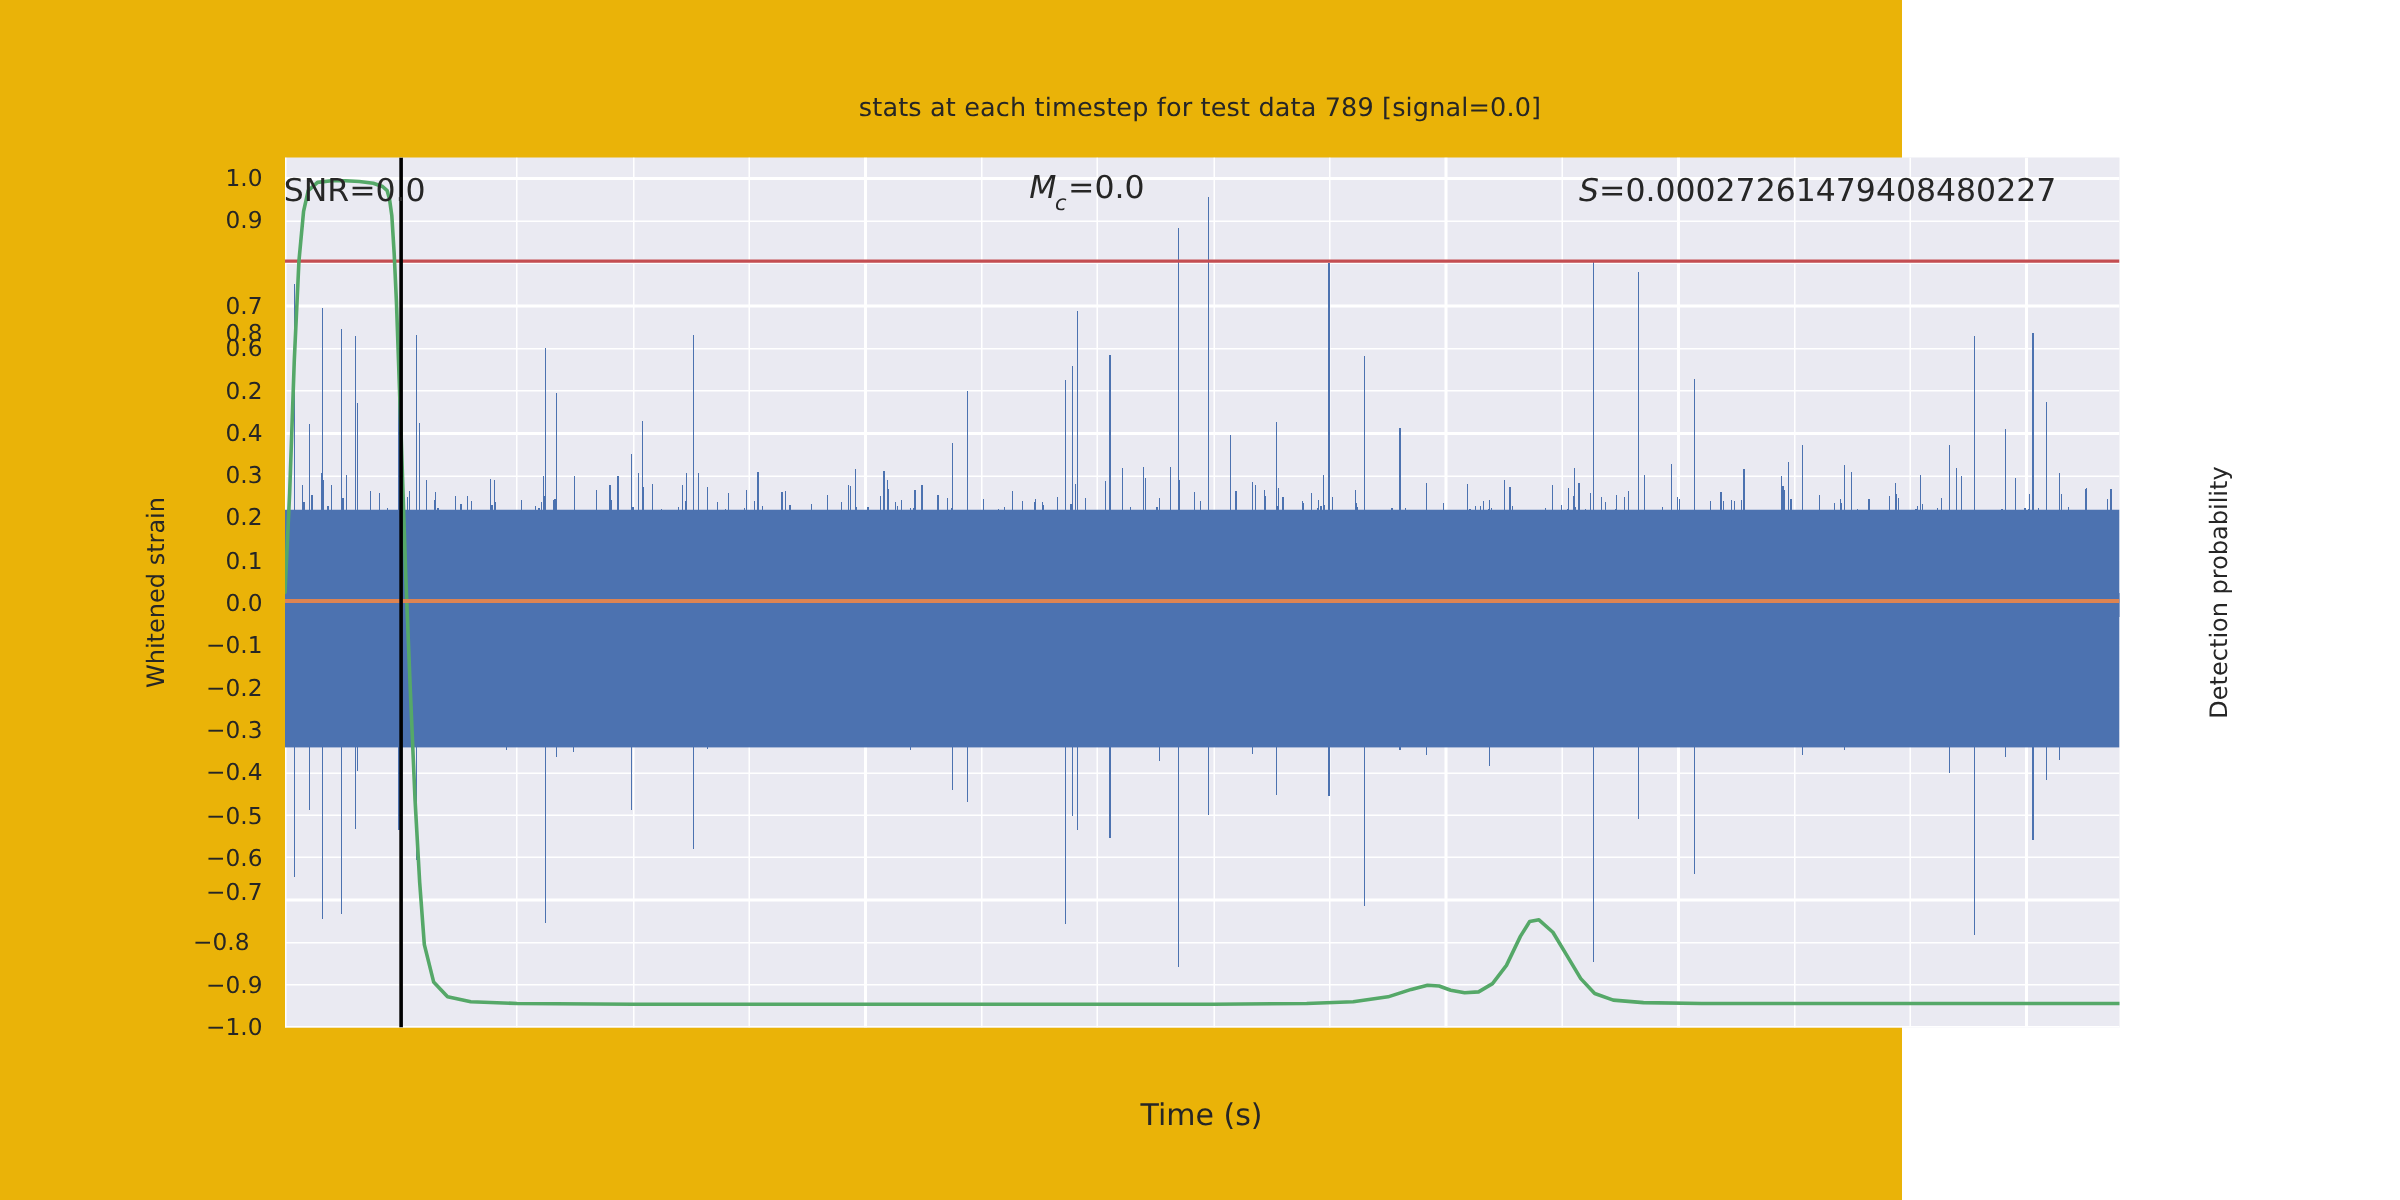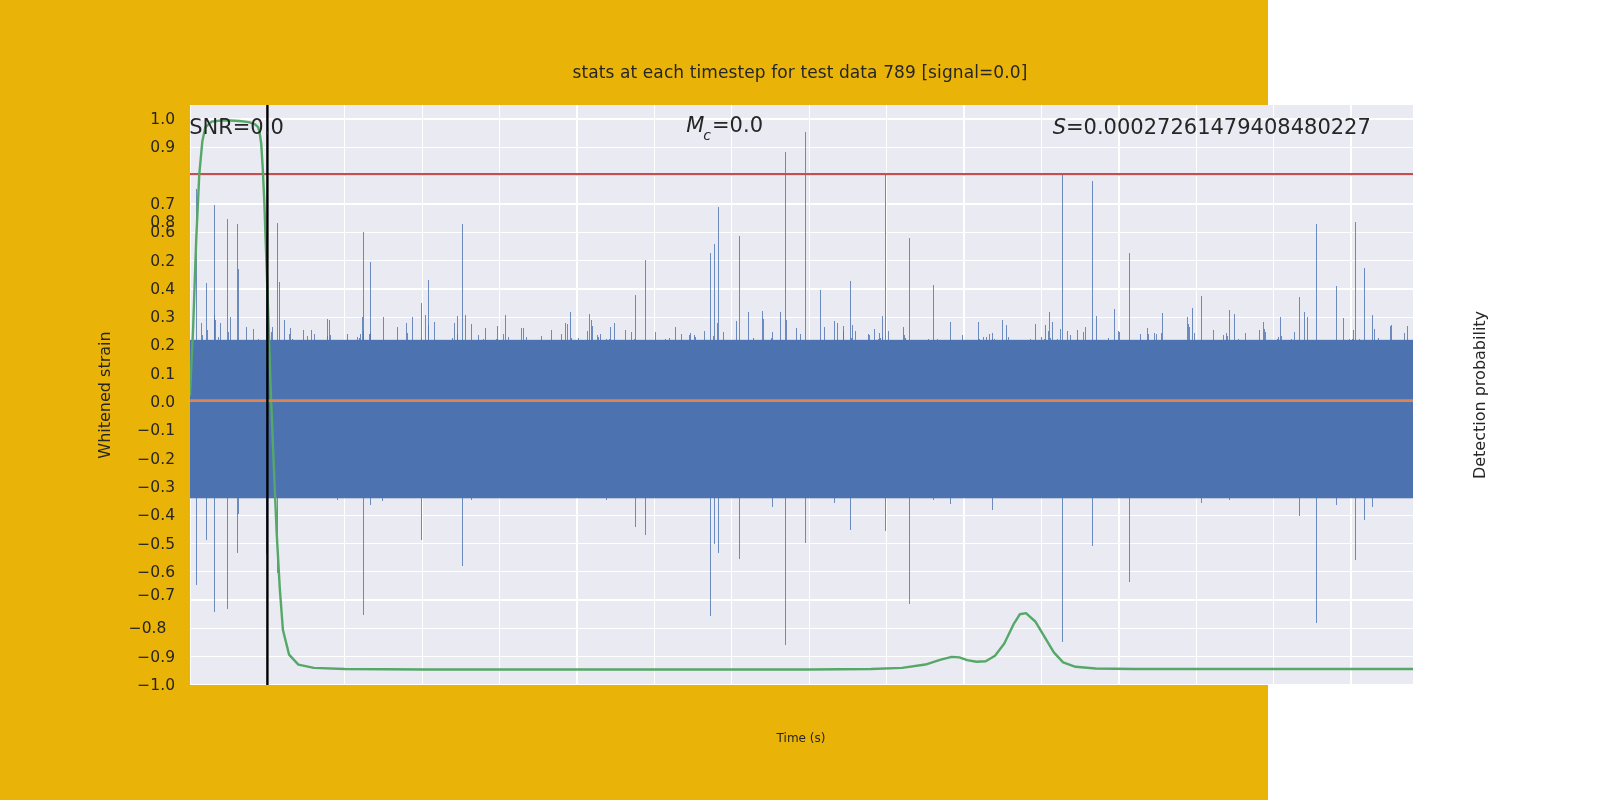--- a/index.html
+++ b/index.html
@@ -73,21 +73,21 @@
     top: 395px;
     font-size: 16px;
     color: #262626;
     transform: translate(-50%, -50%) rotate(-90deg);
     white-space: nowrap;
   }
   #xlabel {
     position: absolute;
     left: 801px;
     top: 731px;
-    font-size: 12px;
+    font-size: 20px;
     color: #262626;
     transform: translateX(-50%);
     white-space: nowrap;
   }
   
   .annot {
     position: absolute;
     font-size: 21px;
     color: #262626;
     white-space: nowrap;

